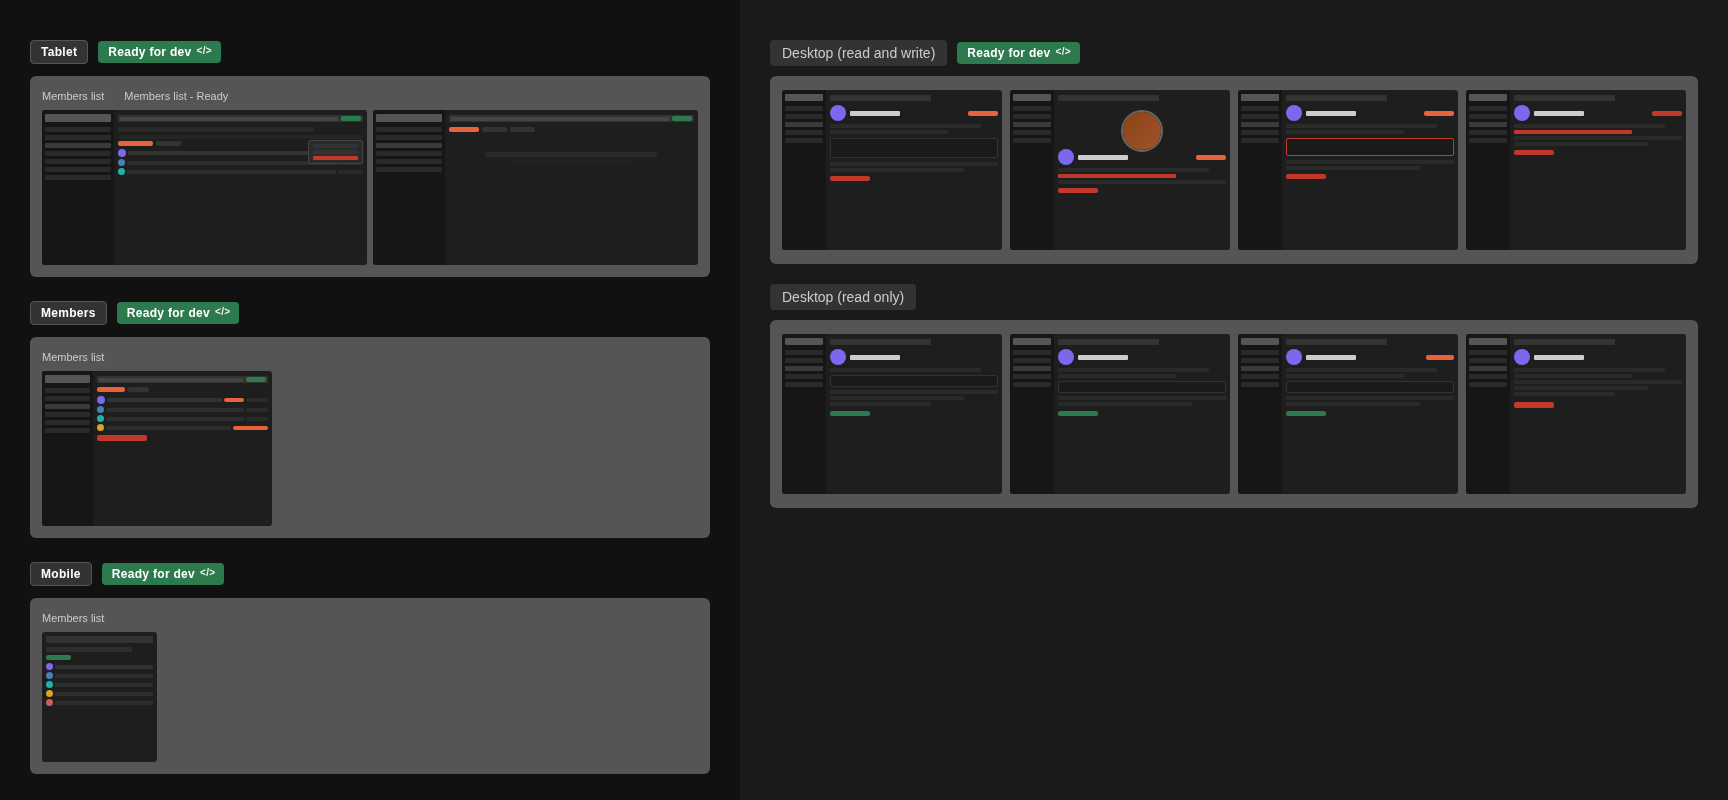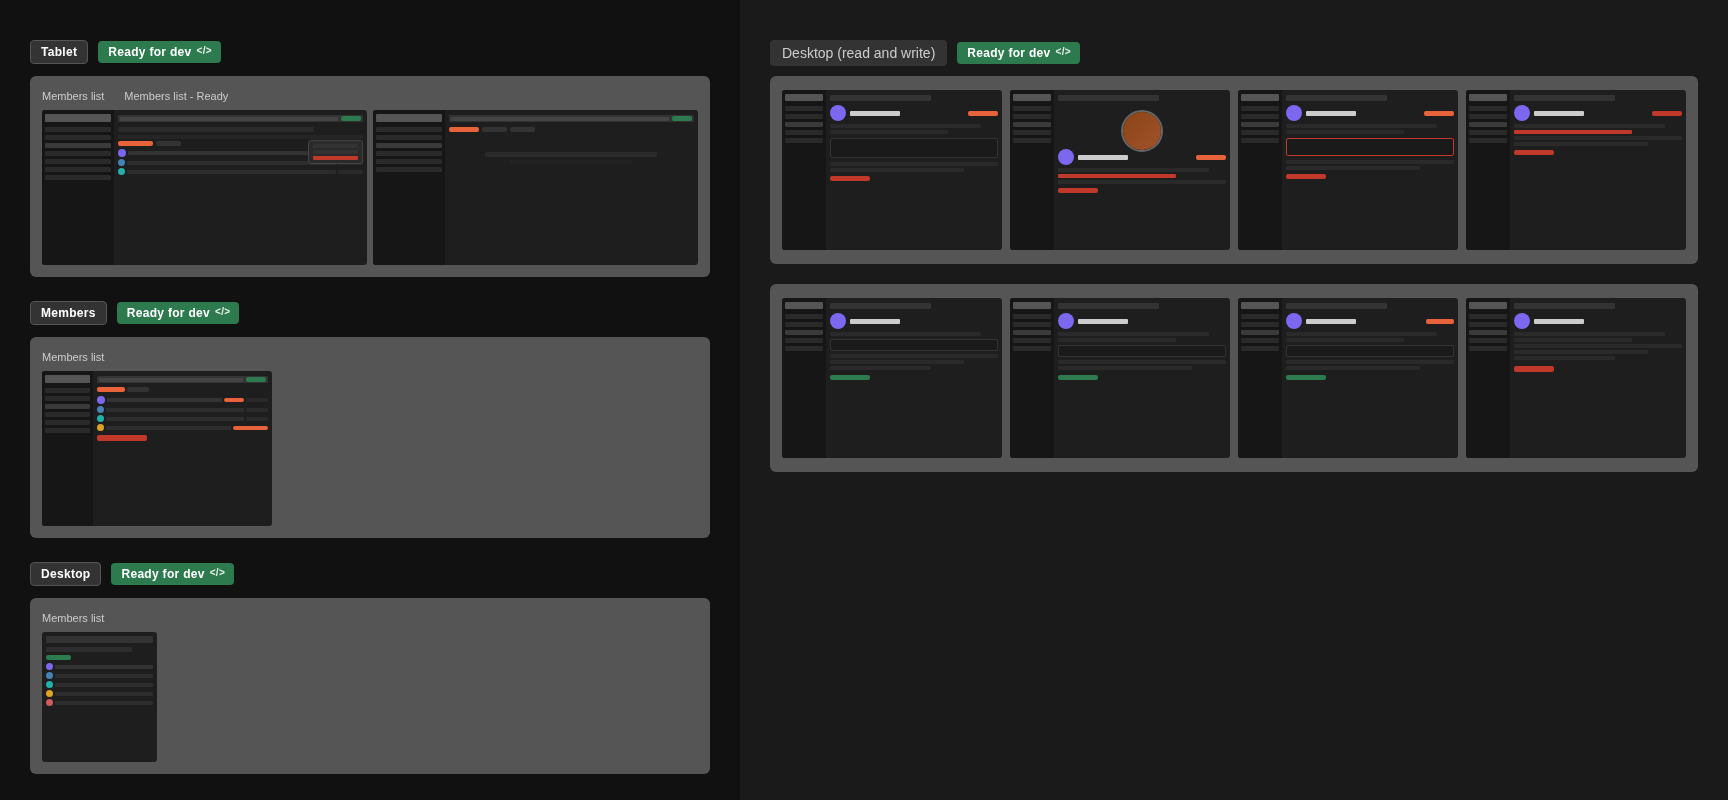--- a/index.html
+++ b/index.html
@@ -379,21 +379,21 @@
             </div>
             <div style="height:6px;background:#c0392b;border-radius:2px;width:50px;margin-top:4px;"></div>
           </div>
         </div>
       </div>
     </div>
   </div>
 
   <div class="section">
     <div class="section-header">
-      <span class="tag tag-dark">Desktop</span>
+      <span class="tag tag-dark">Mobile</span>
       <span class="tag tag-green">
         <span>Ready for dev</span>
         <span class="code-icon">&lt;/&gt;</span>
       </span>
     </div>
     <div class="desktop-frame">
       <div class="frame-top-labels">
         <span class="frame-top-label">Members list</span>
       </div>
       <div>
@@ -543,20 +543,23 @@
             <div class="info-row full"></div>
             <div class="info-row" style="width:80%;"></div>
             <div style="height:5px;background:#c0392b;border-radius:2px;width:40px;margin-top:4px;"></div>
           </div>
         </div>
       </div>
     </div>
   </div>
 
   <div class="section-right">
+    <div class="right-section-header">
+      <span class="section-label">Desktop (read only)</span>
+    </div>
     <div class="right-frame">
       <div class="right-screens-grid">
 
         <div class="right-screen">
           <div class="screen-sidebar-mini" style="width:20%;">
             <div style="height:7px;background:#555;margin-bottom:5px;border-radius:1px;"></div>
             <div class="screen-sidebar-mini-item"></div>
             <div class="screen-sidebar-mini-item"></div>
             <div class="screen-sidebar-mini-item" style="background:#3a3a3a;"></div>
             <div class="screen-sidebar-mini-item"></div>

